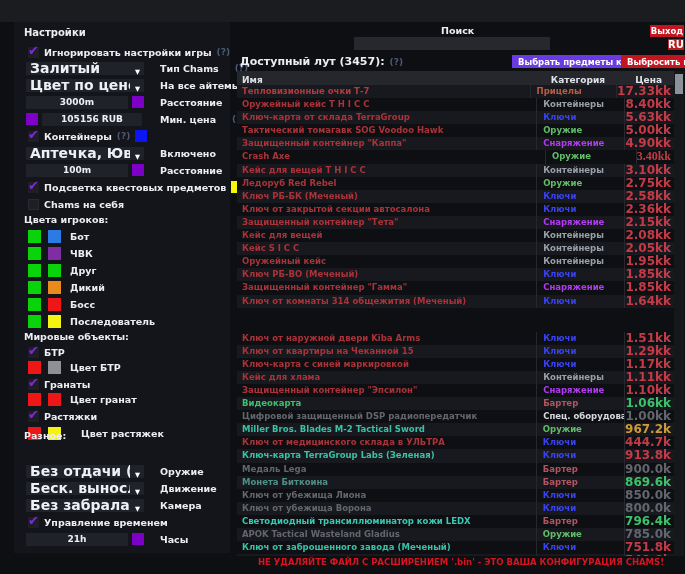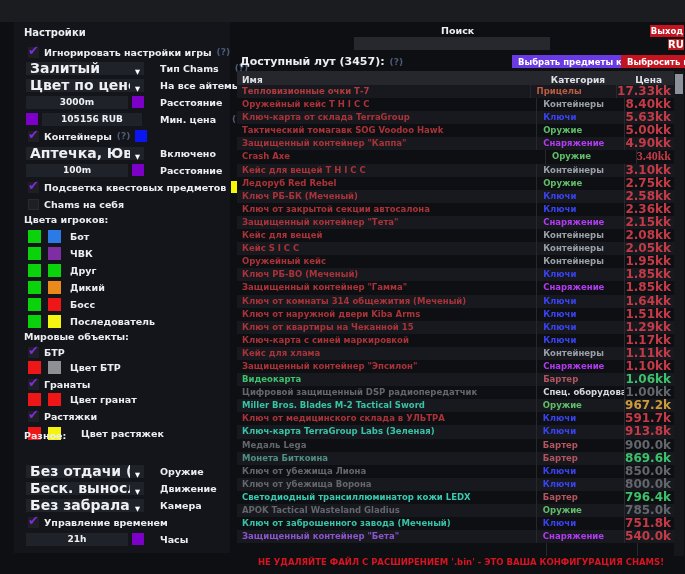--- a/index.html
+++ b/index.html
@@ -348,21 +348,21 @@
       <div class="lrow" style="background: rgb(14, 15, 19);">
     <span class="c-name" style="color: rgb(170, 51, 57);">Защищенный контейнер "Гамма"</span>
     <span class="c-cat" style="color: rgb(178, 59, 242);">Снаряжение</span>
     <span class="c-price" style="color: rgb(196, 59, 71);">1.85kk</span>
   </div>
       <div class="lrow" style="background: rgb(23, 25, 30);">
     <span class="c-name" style="color: rgb(170, 51, 57);">Ключ от комнаты 314 общежития (Меченый)</span>
     <span class="c-cat" style="color: rgb(58, 67, 240);">Ключи</span>
     <span class="c-price" style="color: rgb(196, 59, 71);">1.64kk</span>
   </div>
-      <div class="lrow" style="background: rgb(14, 15, 19);">
+      <div class="lrow" style="background: rgb(14, 15, 19); margin-top: 24px;">
     <span class="c-name" style="color: rgb(170, 51, 57);">Ключ от наружной двери Kiba Arms</span>
     <span class="c-cat" style="color: rgb(58, 67, 240);">Ключи</span>
     <span class="c-price" style="color: rgb(196, 59, 71);">1.51kk</span>
   </div>
       <div class="lrow" style="background: rgb(23, 25, 30);">
     <span class="c-name" style="color: rgb(170, 51, 57);">Ключ от квартиры на Чеканной 15</span>
     <span class="c-cat" style="color: rgb(58, 67, 240);">Ключи</span>
     <span class="c-price" style="color: rgb(196, 59, 71);">1.29kk</span>
   </div>
       <div class="lrow" style="background: rgb(14, 15, 19);">
@@ -391,21 +391,21 @@
     <span class="c-price" style="color: rgb(99, 103, 109);">1.00kk</span>
   </div>
       <div class="lrow" style="background: rgb(23, 25, 30);">
     <span class="c-name" style="color: rgb(56, 194, 166);">Miller Bros. Blades M-2 Tactical Sword</span>
     <span class="c-cat" style="color: rgb(97, 189, 105);">Оружие</span>
     <span class="c-price" style="color: rgb(207, 155, 58);">967.2k</span>
   </div>
       <div class="lrow" style="background: rgb(14, 15, 19);">
     <span class="c-name" style="color: rgb(170, 51, 57);">Ключ от медицинского склада в УЛЬТРА</span>
     <span class="c-cat" style="color: rgb(58, 67, 240);">Ключи</span>
-    <span class="c-price" style="color: rgb(196, 59, 71);">591.7k</span>
+    <span class="c-price" style="color: rgb(196, 59, 71);">444.7k</span>
   </div>
       <div class="lrow" style="background: rgb(23, 25, 30);">
     <span class="c-name" style="color: rgb(56, 194, 166);">Ключ-карта TerraGroup Labs (Зеленая)</span>
     <span class="c-cat" style="color: rgb(58, 67, 240);">Ключи</span>
     <span class="c-price" style="color: rgb(196, 59, 71);">913.8k</span>
   </div>
       <div class="lrow" style="background: rgb(14, 15, 19);">
     <span class="c-name" style="color: rgb(99, 103, 109);">Медаль Lega</span>
     <span class="c-cat" style="color: rgb(178, 85, 96);">Бартер</span>
     <span class="c-price" style="color: rgb(99, 103, 109);">900.0k</span>

